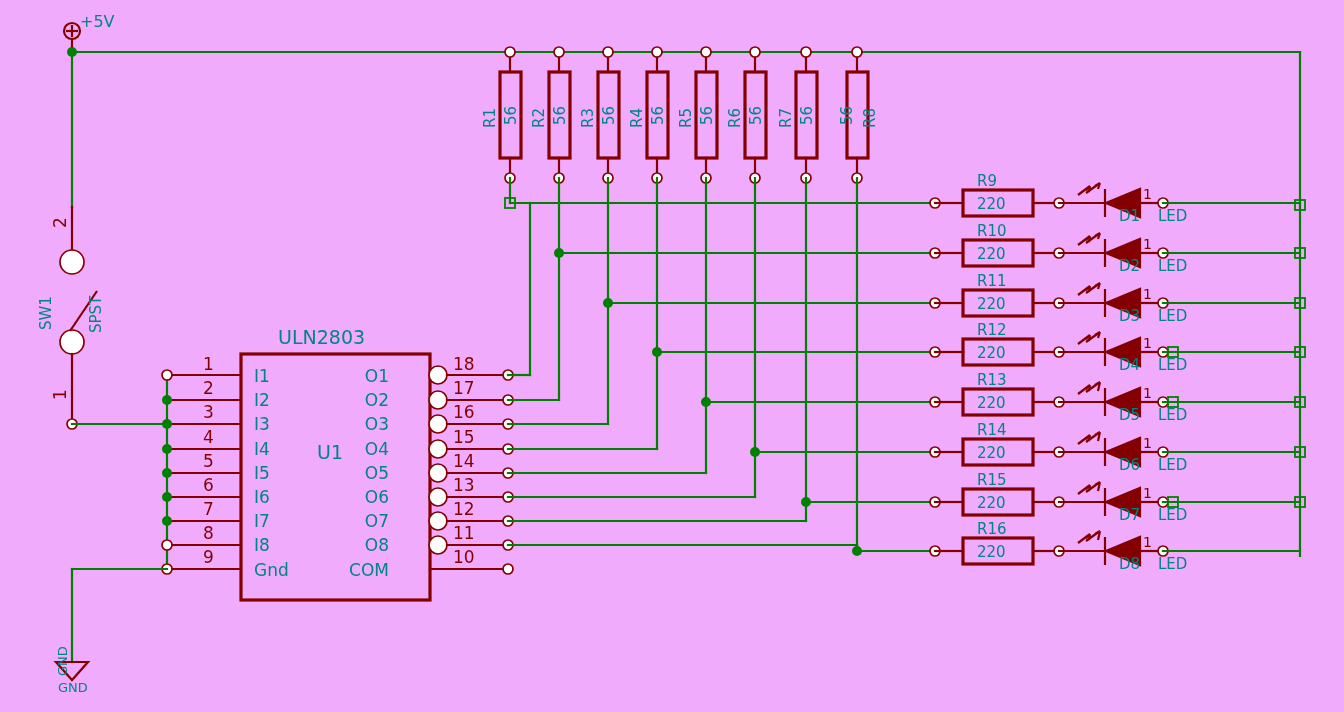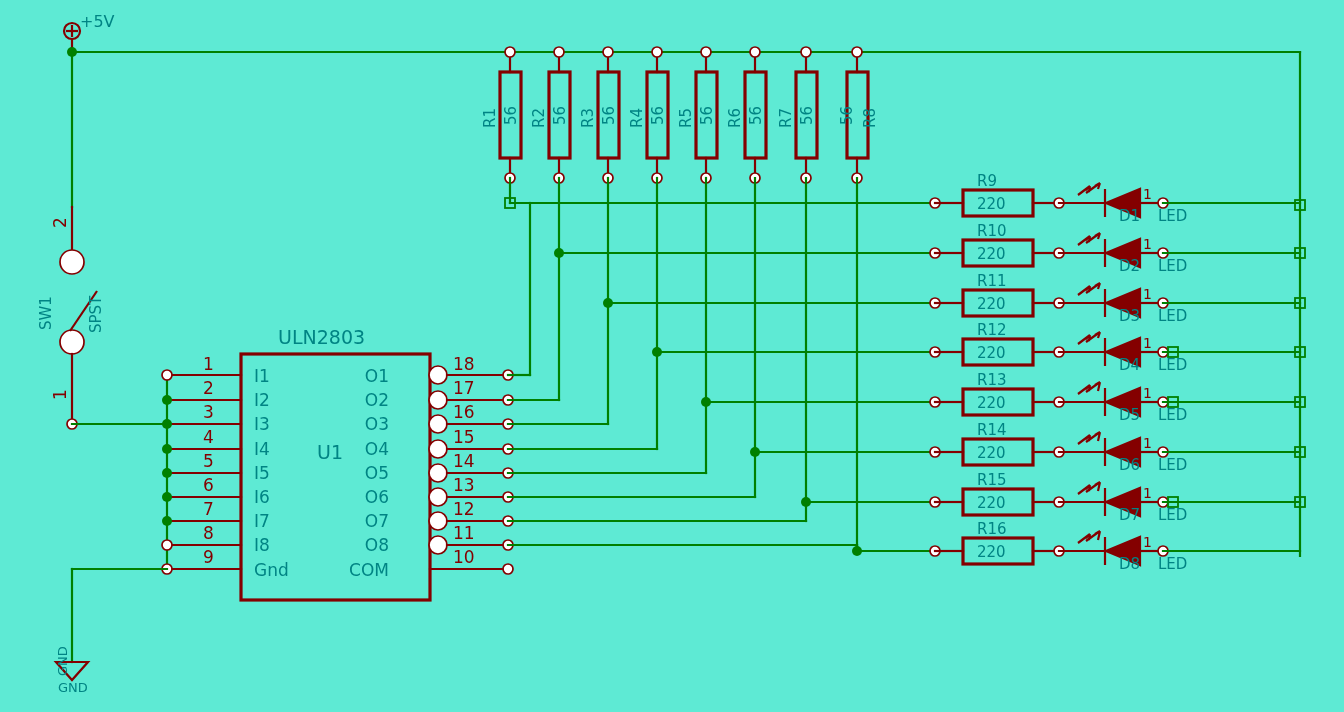--- a/index.html
+++ b/index.html
@@ -5,21 +5,21 @@
 <style>
   html, body {
     margin: 0;
     padding: 0;
     background: #ffffff;
   }
   #sheet {
     position: relative;
     width: 1344px;
     height: 712px;
-    background: #5eead4;
+    background: #f0abfc;
     font-family: "DejaVu Sans", sans-serif;
     overflow: hidden;
   }
   svg#schematic {
     display: block;
     width: 1344px;
     height: 712px;
   }
   .wire      { stroke: #008000; stroke-width: 2.2; fill: none; stroke-linecap: square; }
   .pinwire   { stroke: #840000; stroke-width: 2.2; fill: none; stroke-linecap: square; }

